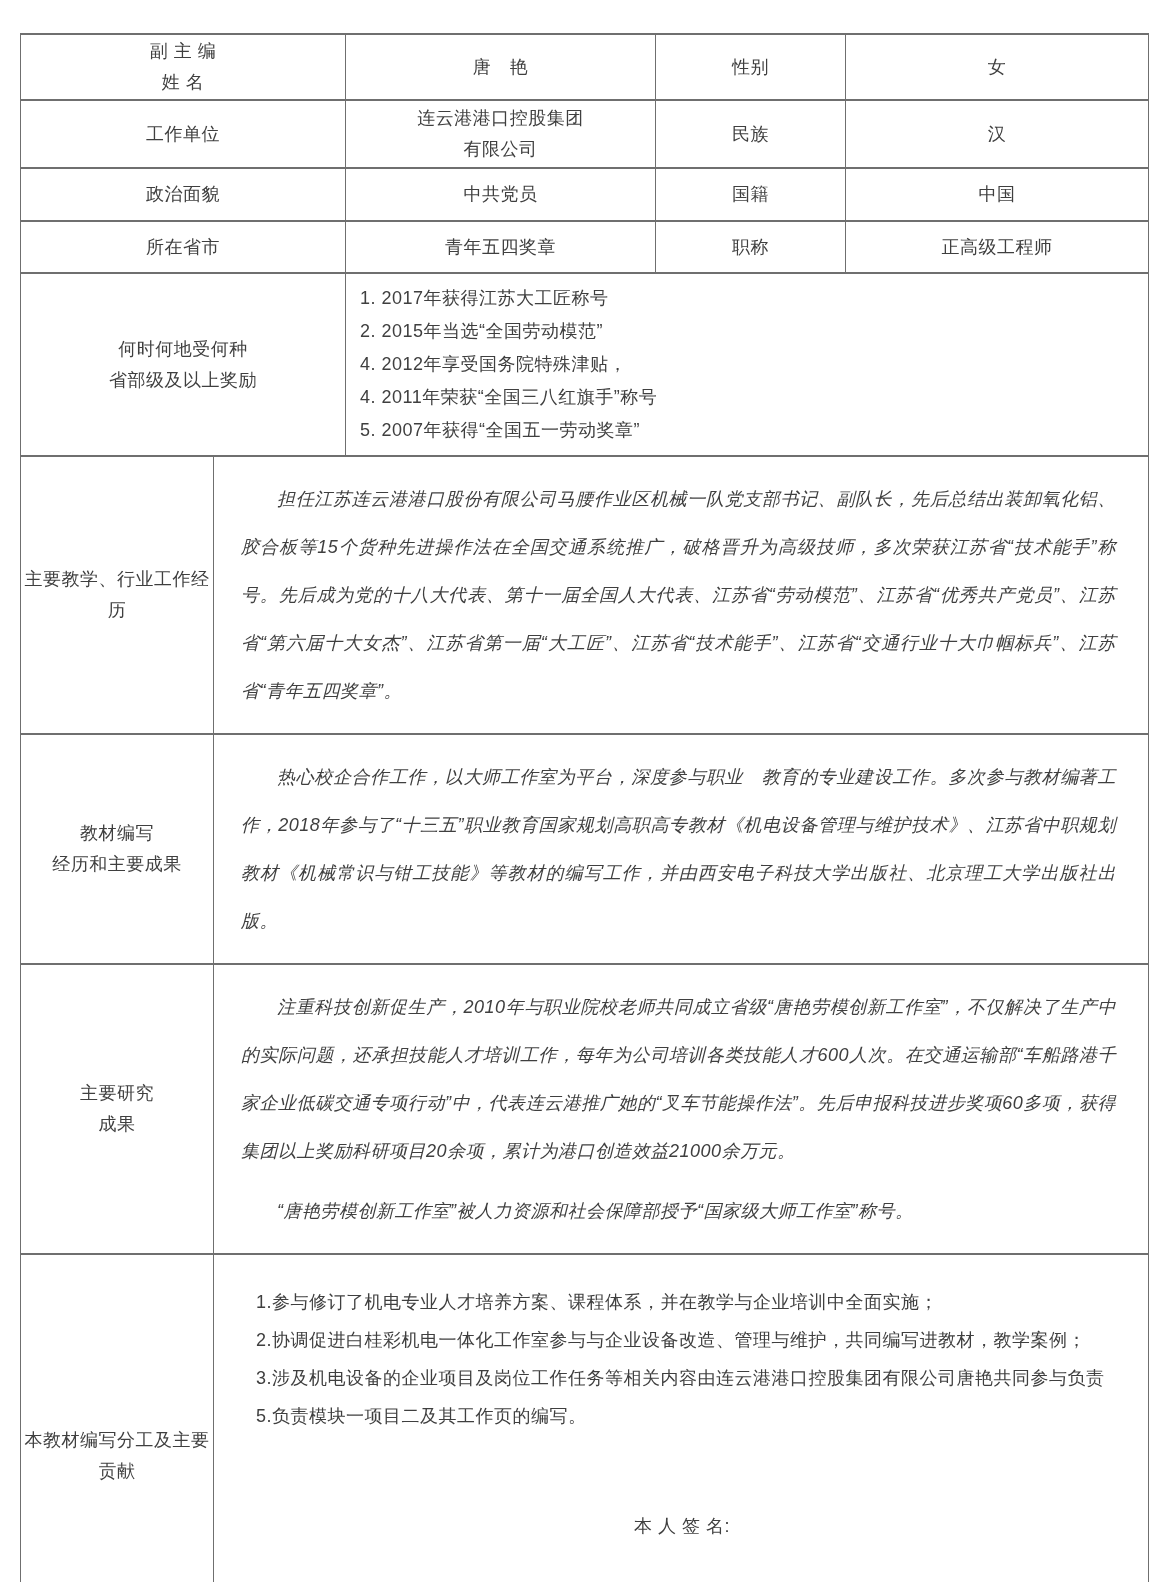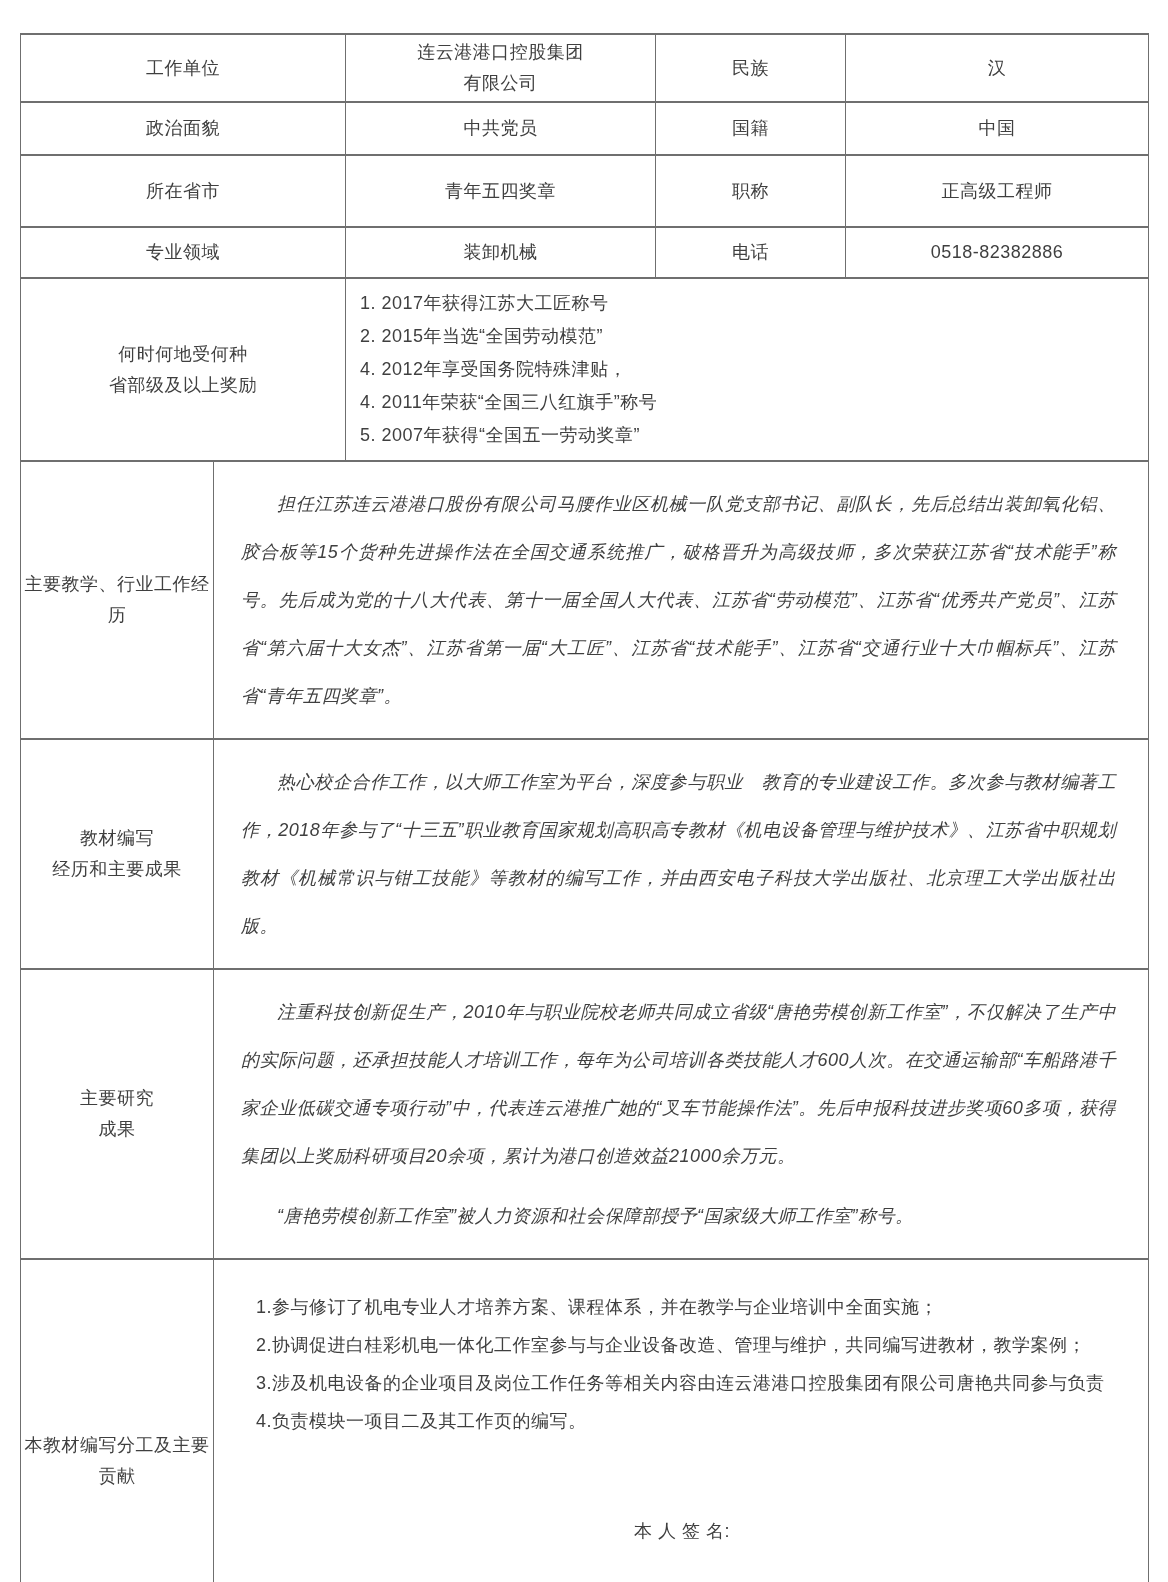--- a/index.html
+++ b/index.html
@@ -88,44 +88,45 @@
 <div class="sheet">
 
   <table class="form t1">
     <colgroup>
       <col style="width:325px">
       <col style="width:310px">
       <col style="width:190px">
       <col style="width:303px">
     </colgroup>
     <tbody>
+        <tr style="height:64px">
+      <td class="cell-center">副 主 编
+姓 名</td>
+      <td class="cell-center">唐　艳</td>
+      <td class="cell-center">性别</td>
+      <td class="cell-center">女</td>
+    </tr>
     <tr style="height:68px">
       <td class="cell-center">工作单位</td>
       <td class="cell-center">连云港港口控股集团
 有限公司</td>
       <td class="cell-center">民族</td>
       <td class="cell-center">汉</td>
     </tr>
     <tr style="height:53px">
       <td class="cell-center">政治面貌</td>
       <td class="cell-center">中共党员</td>
       <td class="cell-center">国籍</td>
       <td class="cell-center">中国</td>
     </tr>
-    <tr style="height:72px">
+    <tr style="height:52px">
       <td class="cell-center">所在省市</td>
       <td class="cell-center">青年五四奖章</td>
       <td class="cell-center">职称</td>
       <td class="cell-center">正高级工程师</td>
-    </tr>
-    <tr style="height:51px">
-      <td class="cell-center">专业领域</td>
-      <td class="cell-center">装卸机械</td>
-      <td class="cell-center">电话</td>
-      <td class="cell-center">0518-82382886</td>
     </tr>
     <tr style="height:167px">
       <td class="cell-center">何时何地受何种
 省部级及以上奖励</td>
       <td class="awards-cell" colspan="3">
         <div class="award-item">1. 2017年获得江苏大工匠称号</div>
         <div class="award-item">2. 2015年当选“全国劳动模范”</div>
         <div class="award-item">4. 2012年享受国务院特殊津贴，</div>
         <div class="award-item">4. 2011年荣获“全国三八红旗手”称号</div>
         <div class="award-item">5. 2007年获得“全国五一劳动奖章”</div>
@@ -162,21 +163,21 @@
         <p class="para">“唐艳劳模创新工作室”被人力资源和社会保障部授予“国家级大师工作室”称号。</p>
       </td>
     </tr>
     <tr style="height:404px">
       <td class="cell-center">本教材编写分工及主要
 贡献</td>
       <td class="division-cell">
         <div class="division-item">1.参与修订了机电专业人才培养方案、课程体系，并在教学与企业培训中全面实施；</div>
         <div class="division-item">2.协调促进白桂彩机电一体化工作室参与与企业设备改造、管理与维护，共同编写进教材，教学案例；</div>
         <div class="division-item">3.涉及机电设备的企业项目及岗位工作任务等相关内容由连云港港口控股集团有限公司唐艳共同参与负责</div>
-        <div class="division-item">4.负责模块一项目二及其工作页的编写。</div>
+        <div class="division-item">5.负责模块一项目二及其工作页的编写。</div>
         <div class="signature-line">本 人 签 名:</div>
         <div class="date-line">年 月 日</div>
       </td>
     </tr>
   </tbody>
     </table>
 
 </div>
 
 </body></html>

